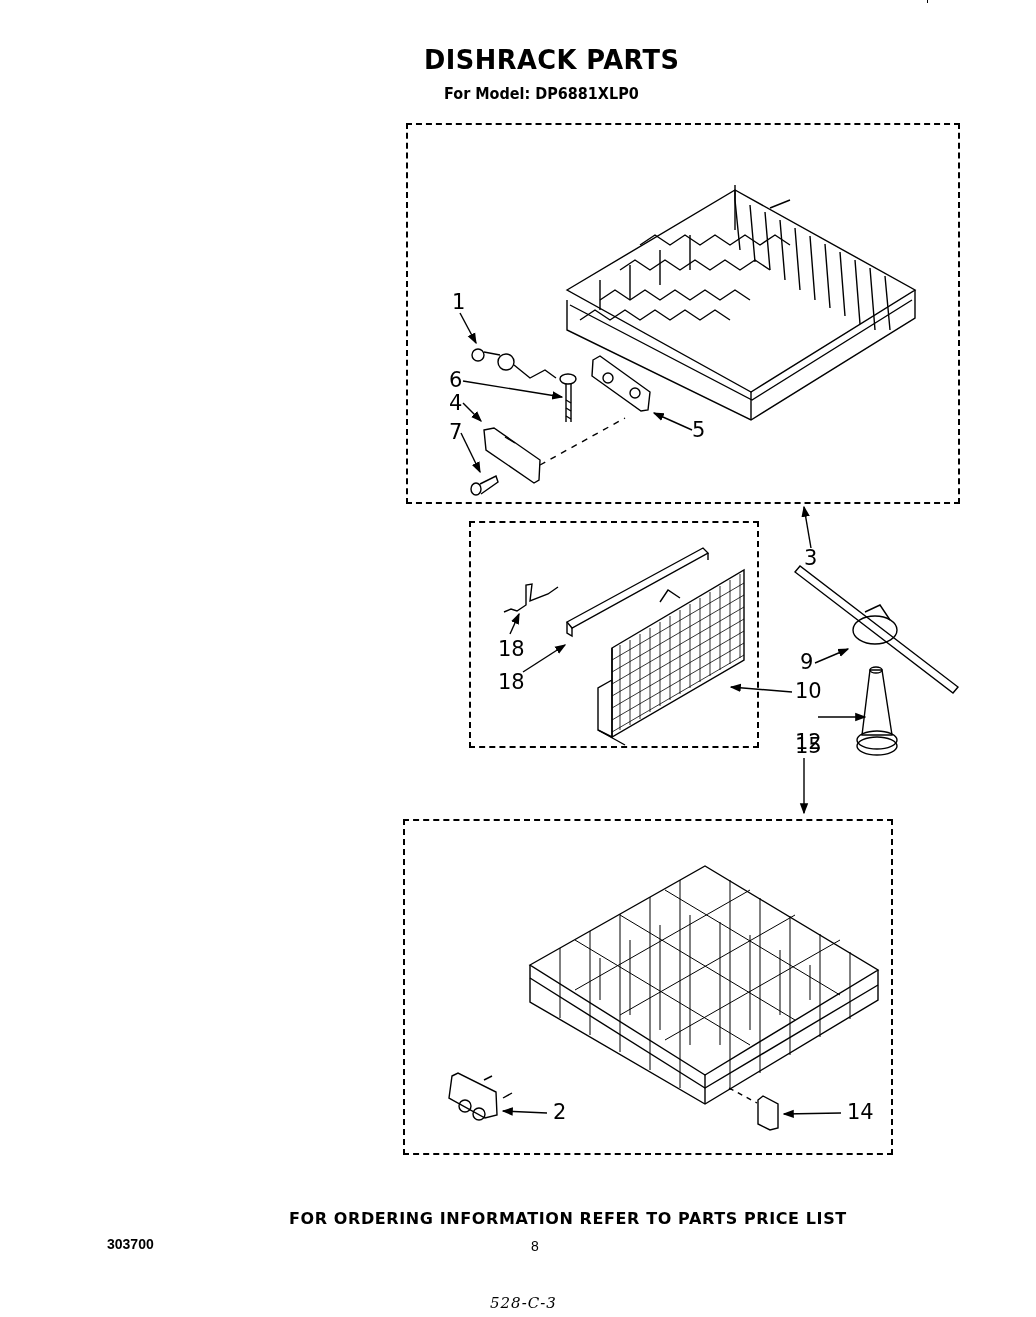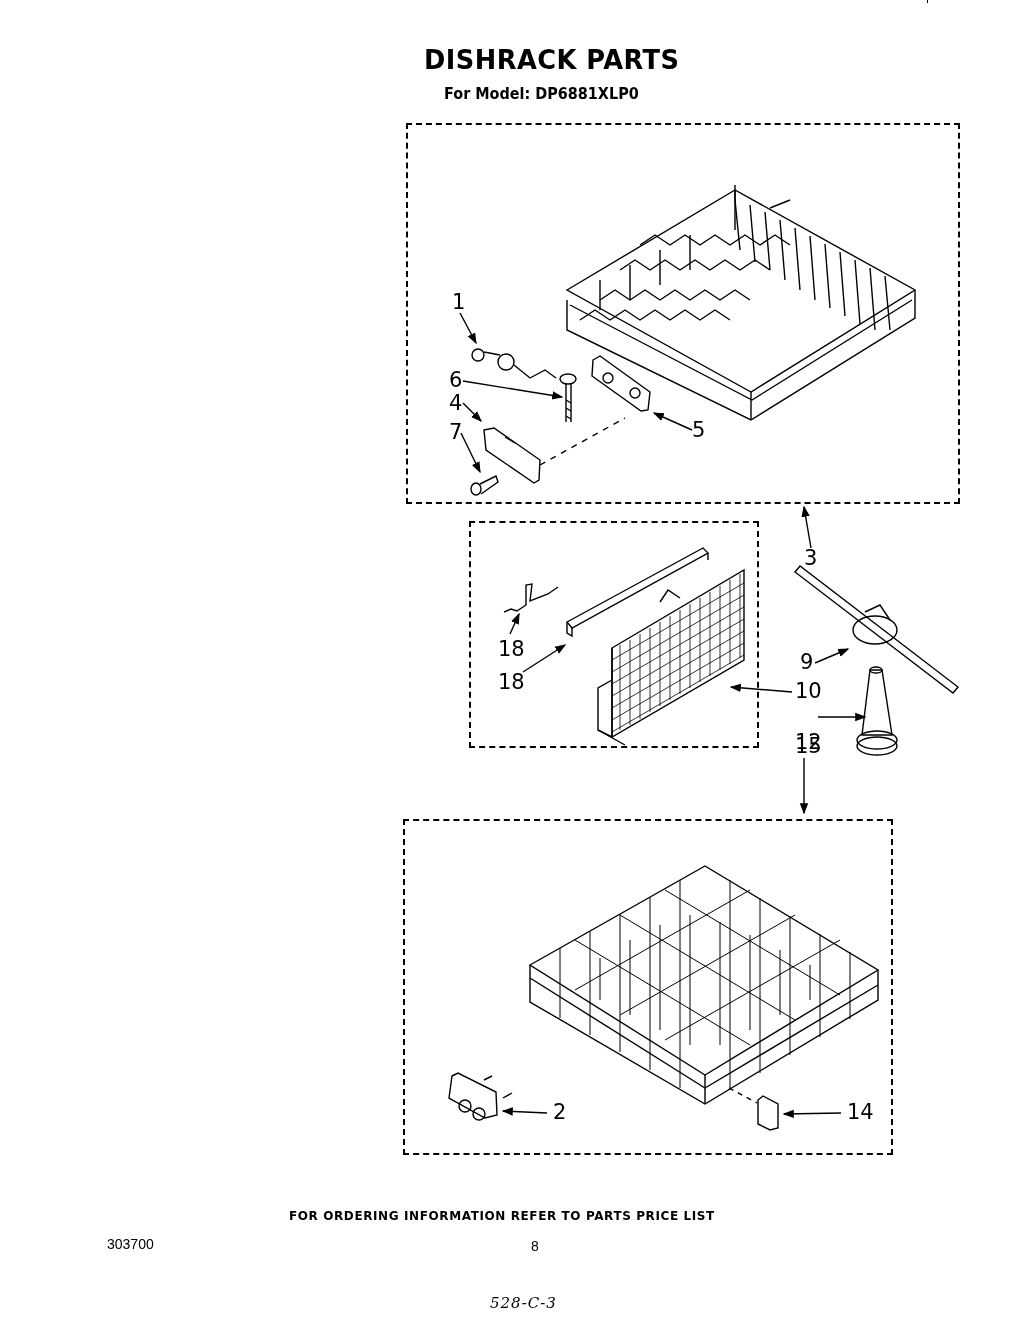--- a/index.html
+++ b/index.html
@@ -2,22 +2,22 @@
 <html><head>
 <meta charset="utf-8">
 <style>
   html, body { margin:0; padding:0; background:#ffffff; }
   body { width:1036px; height:1317px; position:relative; overflow:hidden; font-family:"Liberation Sans", sans-serif; color:#000; }
   .title { position:absolute; left:424px; top:44px; font-size:27px; font-weight:bold; letter-spacing:0.5px; font-family:"DejaVu Sans", sans-serif; transform:scaleX(0.95); transform-origin:left; }
   .subtitle { position:absolute; left:444px; top:84px; font-size:16px; font-weight:bold; font-family:"DejaVu Sans", sans-serif; transform:scaleX(0.9); transform-origin:left; }
   .box { position:absolute; border:2px dashed #000; }
   .callout { position:absolute; font-family:"DejaVu Sans", sans-serif; font-size:21px; line-height:1; }
   svg.drawing { position:absolute; left:0; top:0; }
-  .footer-note { position:absolute; left:289px; top:1209px; font-size:12px; font-weight:bold; letter-spacing:0.6px; font-family:"DejaVu Sans", sans-serif; }
-  .doc-num { position:absolute; left:107px; top:1236px; font-size:14px; }
+  .footer-note { position:absolute; left:289px; top:1209px; font-size:16px; font-weight:bold; letter-spacing:0.6px; font-family:"DejaVu Sans", sans-serif; }
+  .doc-num { position:absolute; left:107px; top:1236px; font-size:14px;font-weight:bold; }
   .page-num { position:absolute; left:531px; top:1238px; font-size:14px; }
   .handwritten { position:absolute; left:490px; top:1294px; font-size:15px; font-style:italic; font-family:"DejaVu Serif", serif; letter-spacing:1px;text-align:right; }
   .corner-tick { position:absolute; left:927px; top:0; width:1px; height:3px; background:#000; }
 </style>
 </head>
 <body>
 
 <div class="corner-tick"></div>
 
 <div class="title">DISHRACK PARTS</div>

